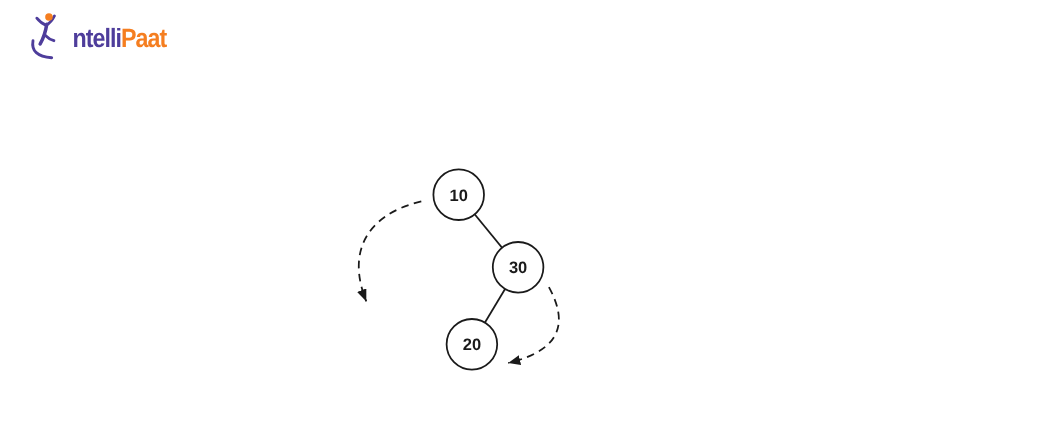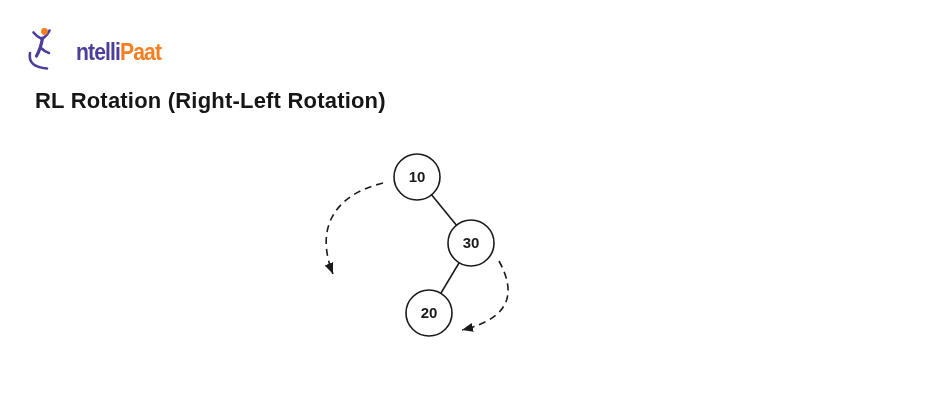--- a/index.html
+++ b/index.html
@@ -10,22 +10,22 @@
   html,body{margin:0;padding:0;background:#fff;}
   body{
     width:950px;height:400px;
     font-family:"Liberation Sans", sans-serif;
     overflow:hidden;
   }
   .canvas{
     position:relative;width:950px;height:400px;background:#ffffff;overflow:hidden;
   }
   .logo{
-    position:absolute;left:26px;top:24px;height:48px;
-    display:flex;align-items:flex-end;gap:12px;
+    position:absolute;left:26px;top:8px;height:48px;
+    display:flex;align-items:flex-end;gap:2px;
     user-select:none;
   }
   .logo svg{display:block;}
   .logo-wordmark{
     display:flex;align-items:baseline;
     font-weight:700;font-size:24px;letter-spacing:-1px;line-height:40px;
     transform:scaleX(.88);transform-origin:left bottom;
     white-space:nowrap;
   }
   .logo-prefix{color:var(--purple);}
@@ -62,21 +62,20 @@
       <path d="M4 27 Q 1.5 41 21 42.5" fill="none" stroke="var(--purple)" stroke-width="2.6" stroke-linecap="round"></path>
 
       <circle cx="18.5" cy="5.5" r="3.4" fill="var(--orange)"></circle>
     </svg>
     <div class="logo-wordmark">
       <span class="logo-prefix">ntelli</span>
         <span class="logo-suffix">Paat</span>
     </div>
   </div>
 
-  <h1 class="page-title">RL Rotation (Right-Left Rotation)</h1>
 
   <svg class="diagram" viewBox="0 0 950 400" aria-hidden="true">
     <defs>
       <marker id="arrowhead" markerWidth="12" markerHeight="10" refX="11" refY="4.5" orient="auto" markerUnits="userSpaceOnUse">
         <path d="M0,0 L11,4.5 L0,9 Z" fill="var(--ink)"></path>
       </marker>
     </defs>
     <g>
         <line x1="417" y1="177" x2="471" y2="243" stroke="#1a1a1a" stroke-width="1.6"></line>
         <line x1="471" y1="243" x2="429" y2="313" stroke="#1a1a1a" stroke-width="1.6"></line>

